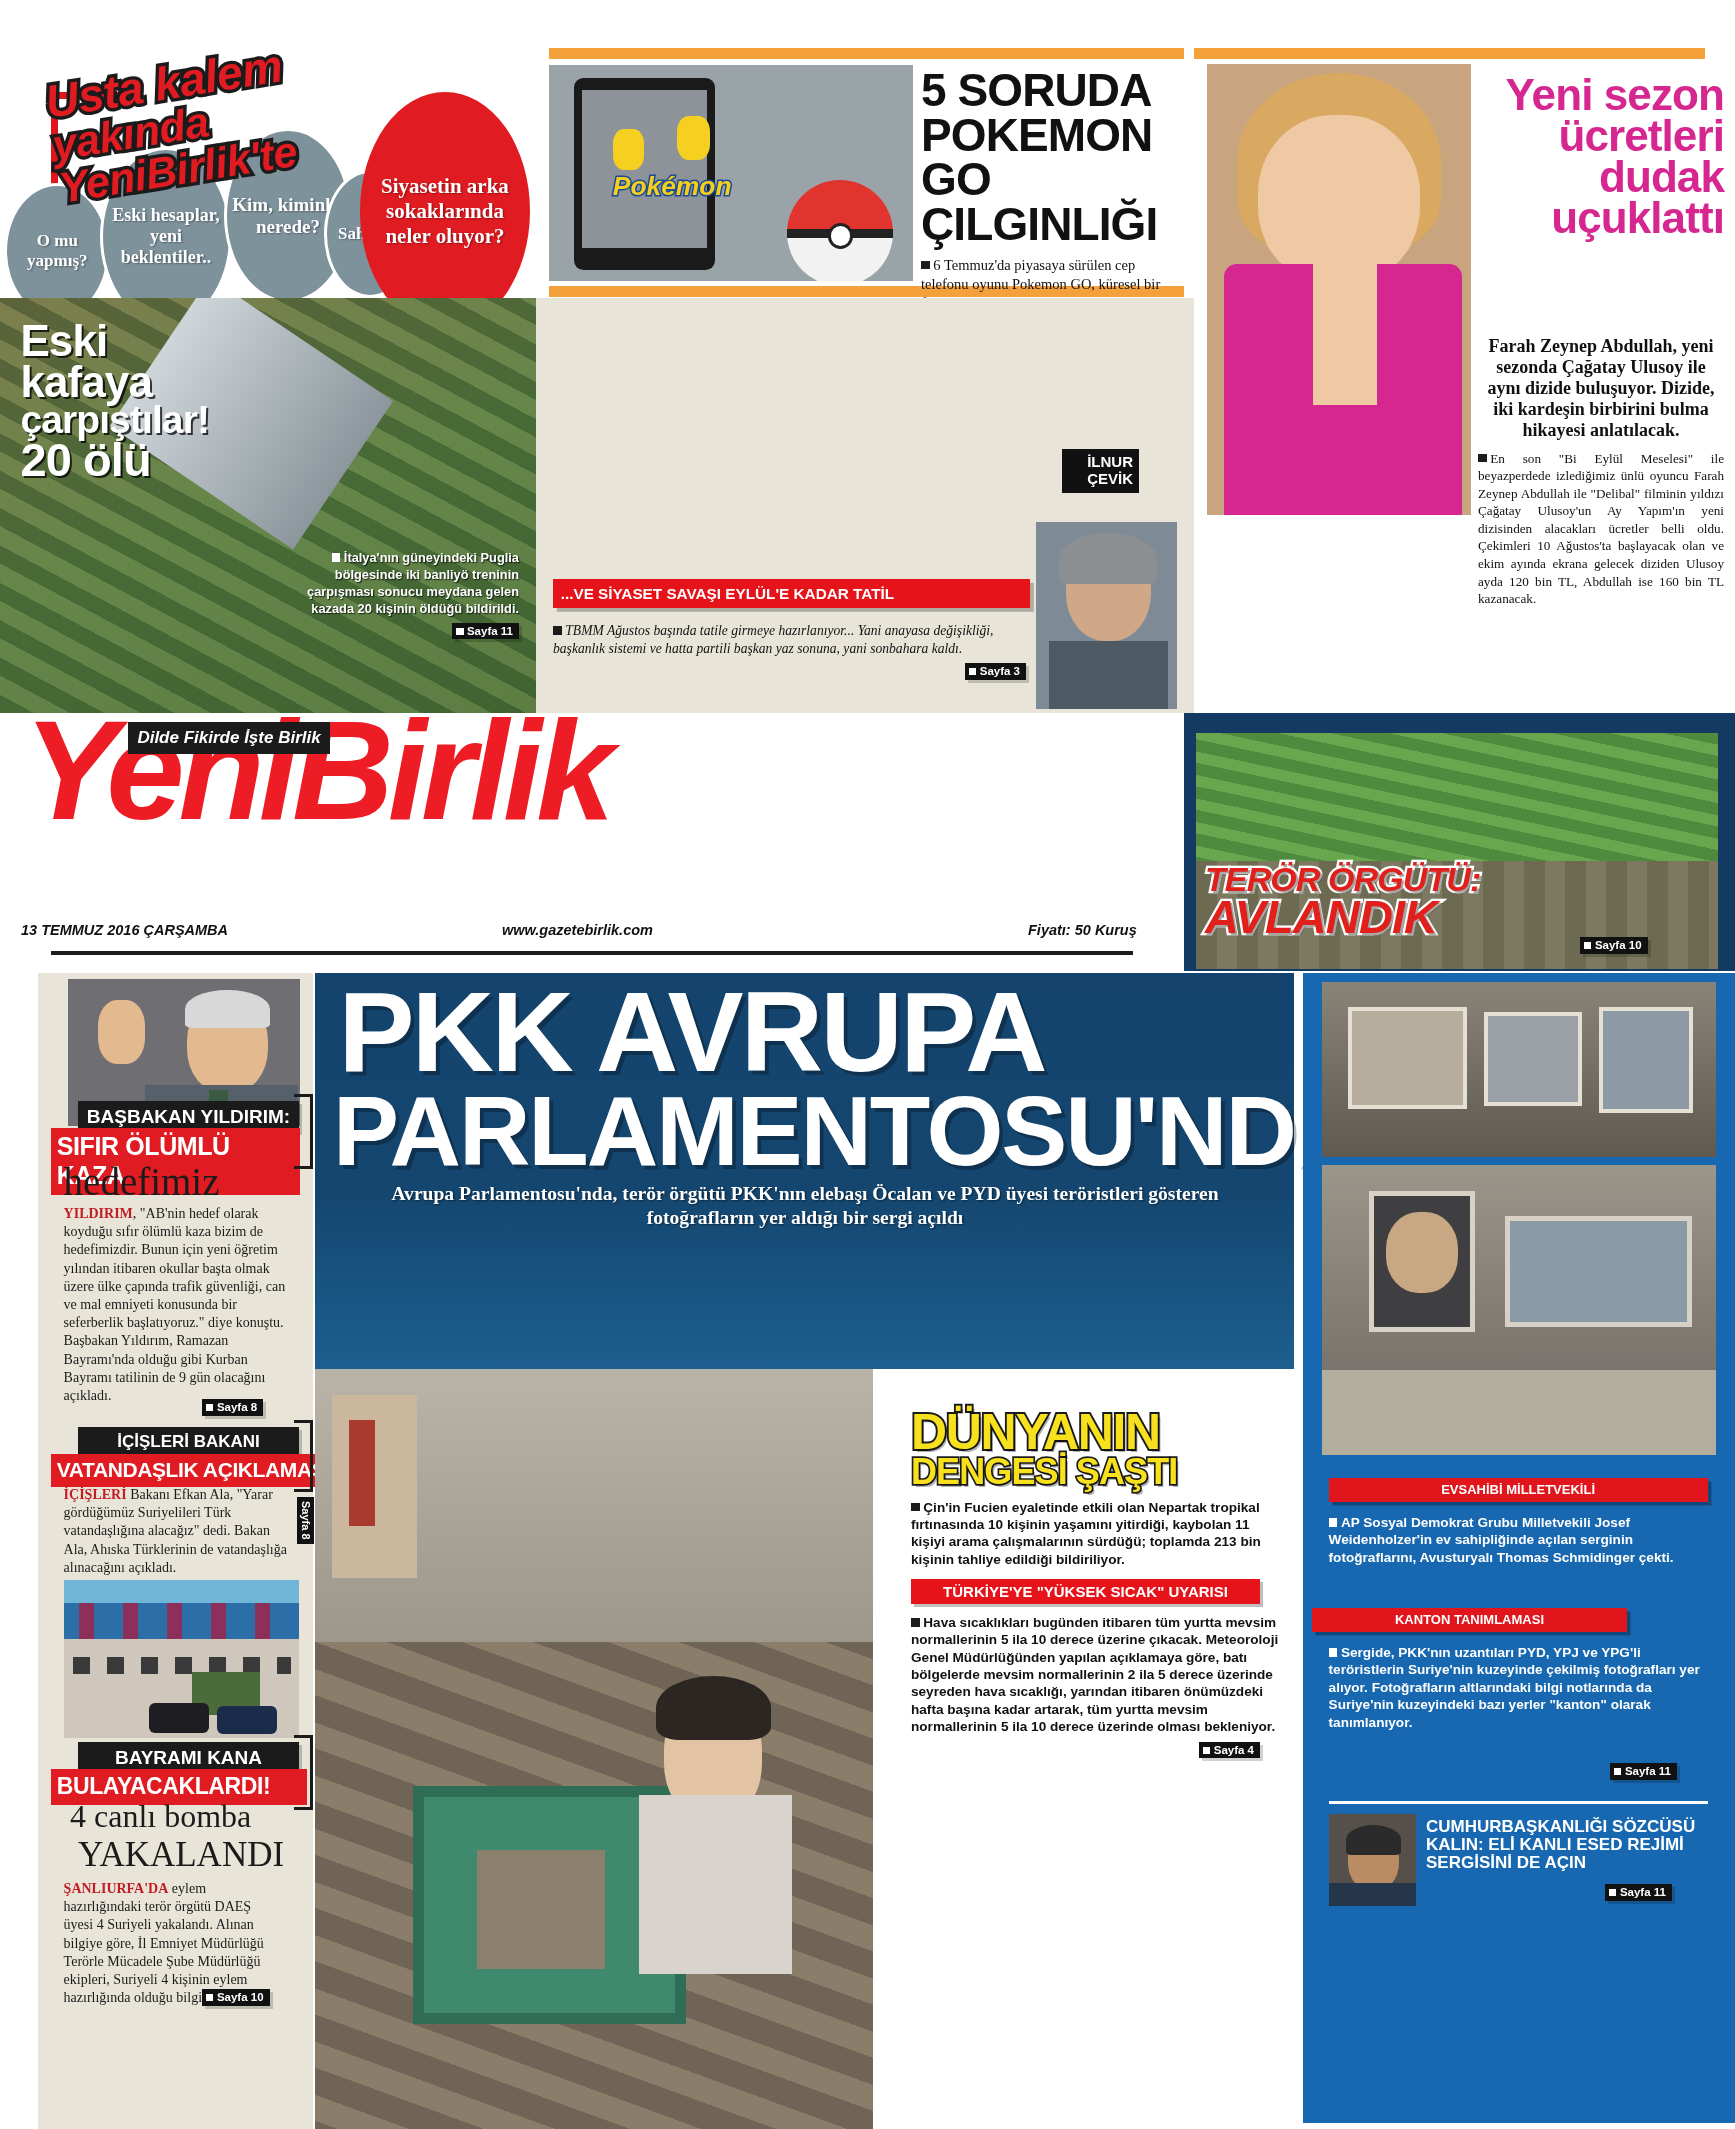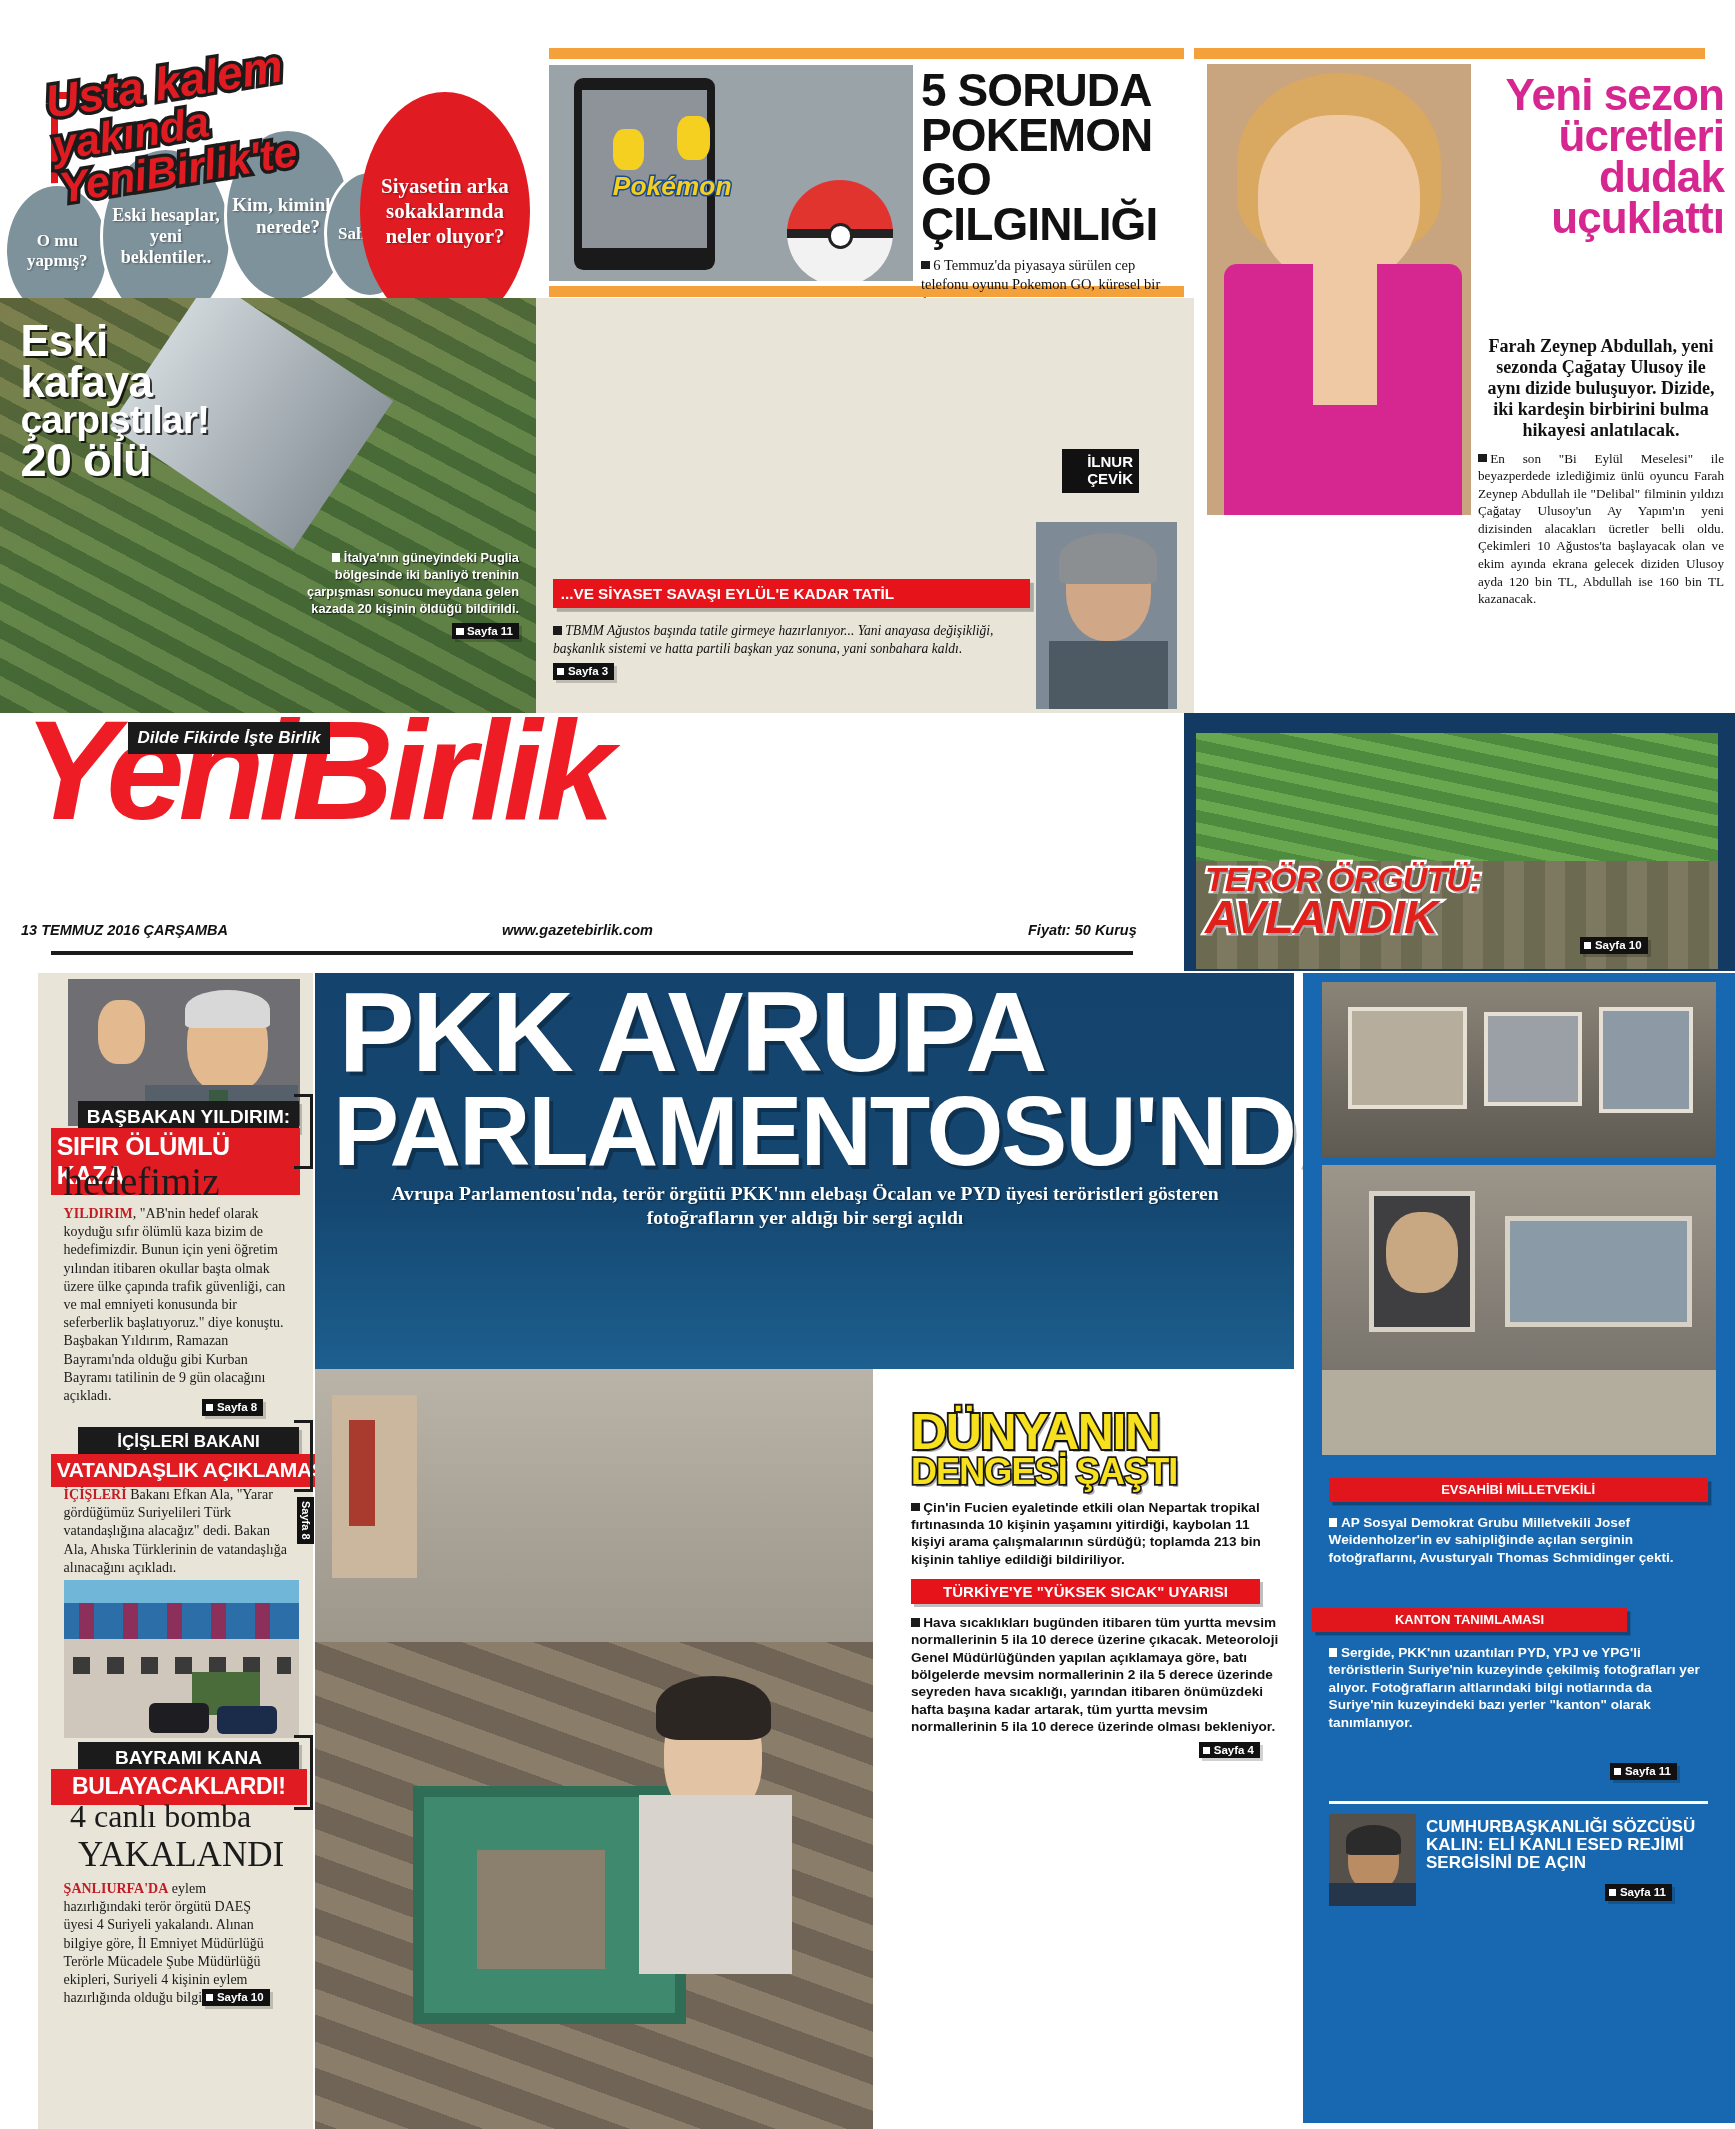--- a/index.html
+++ b/index.html
@@ -270,21 +270,21 @@
       <div class="abs" style="left:23.4px;top:10.6px;width:98px;height:51px;border-radius:50% 50% 10% 10%;background:#8b8f92;"></div>
       <div class="abs" style="left:12.8px;top:119px;width:119px;height:72px;background:#4d5a63;"></div>
     </div>
 
     <div class="abs redbar" style="left:17px; top:281px; width:477px;">...VE SİYASET SAVAŞI EYLÜL'E KADAR TATİL</div>
 
     <div class="abs" style="left:17px; top:324px; width:473px;">
       <div class="body">
         <span class="bul"></span><span>TBMM Ağustos başında tatile girmeye hazırlanıyor... Yani anayasa değişikliği, başkanlık sistemi ve hatta partili başkan yaz sonuna, yani sonbahara kaldı.</span>
       </div>
-      <div style="margin-top:4.3px;">
+      <div style="text-align:right;margin-top:4.3px;">
         <span class="pagechip"><span class="sq"></span><span>Sayfa 3</span></span>
       </div>
     </div>
   </div>
 
   <div id="masthead" class="abs">
     <div class="abs logo" style="left:23.4px; top:-12.8px;">YeniBirlik</div>
     <div class="abs slogan" style="left:128px; top:9.4px;">Dilde Fikirde İşte Birlik</div>
     <div class="abs meta" style="left:21px; top:209px;">13 TEMMUZ 2016 ÇARŞAMBA</div>
     <div class="abs meta" style="left:502px; top:209px;">www.gazetebirlik.com</div>
@@ -341,21 +341,21 @@
       <div class="abs" style="left:0;top:23.4px;right:0;height:36px;background:
         repeating-linear-gradient(90deg,#2c6fa8 0 15.3px,#8c2f5a 15.3px 30px,#2c6fa8 30px 44px);"></div>
       <div class="abs" style="left:8.5px;top:77px;right:8.5px;height:17px;background:
         repeating-linear-gradient(90deg,#3a3a3a 0 17px,#cfc7bb 17px 34px);"></div>
       <div class="abs" style="left:128px;top:92px;width:68px;height:43px;background:#4a6b3a;"></div>
       <div class="abs" style="left:85px;top:123px;width:60px;height:30px;background:#1d1d22;border-radius:6px;"></div>
       <div class="abs" style="left:153px;top:126px;width:60px;height:28px;background:#1a2c4a;border-radius:6px;"></div>
     </div>
 
     <div class="abs kicker-blk" style="left:40px; top:769px; width:221px;">BAYRAMI KANA</div>
-    <div class="abs kicker-red" style="left:12.8px; top:796px; width:256px; font-size:23px;text-align:center;">BULAYACAKLARDI!</div>
+    <div class="abs kicker-red" style="left:12.8px; top:796px; width:256px; font-size:23px;">BULAYACAKLARDI!</div>
     <div class="abs" style="left:256px;top:762px;width:19px;height:75px;border-right:3px solid #1b1b1b;border-top:3px solid #1b1b1b;border-bottom:3px solid #1b1b1b;"></div>
     <div class="abs lc-head" style="left:32px; top:828px; font-size:32px;">4 canlı bomba</div>
     <div class="abs lc-head2" style="left:40px; top:864px; font-size:35px; font-weight:normal;">YAKALANDI</div>
     <div class="abs lc-body" style="left:25.6px; top:907px; width:204px;">
       <span class="lead">ŞANLIURFA'DA</span><span> eylem hazırlığındaki terör örgütü DAEŞ üyesi 4 Suriyeli yakalandı. Alınan bilgiye göre, İl Emniyet Müdürlüğü Terörle Mücadele Şube Müdürlüğü ekipleri, Suriyeli 4 kişinin eylem hazırlığında olduğu bilgisine ulaştı.</span>
     </div>
     <div class="abs" style="left:164px; top:1016px;">
       <span class="pagechip"><span class="sq"></span><span>Sayfa 10</span></span>
     </div>
   </div>

